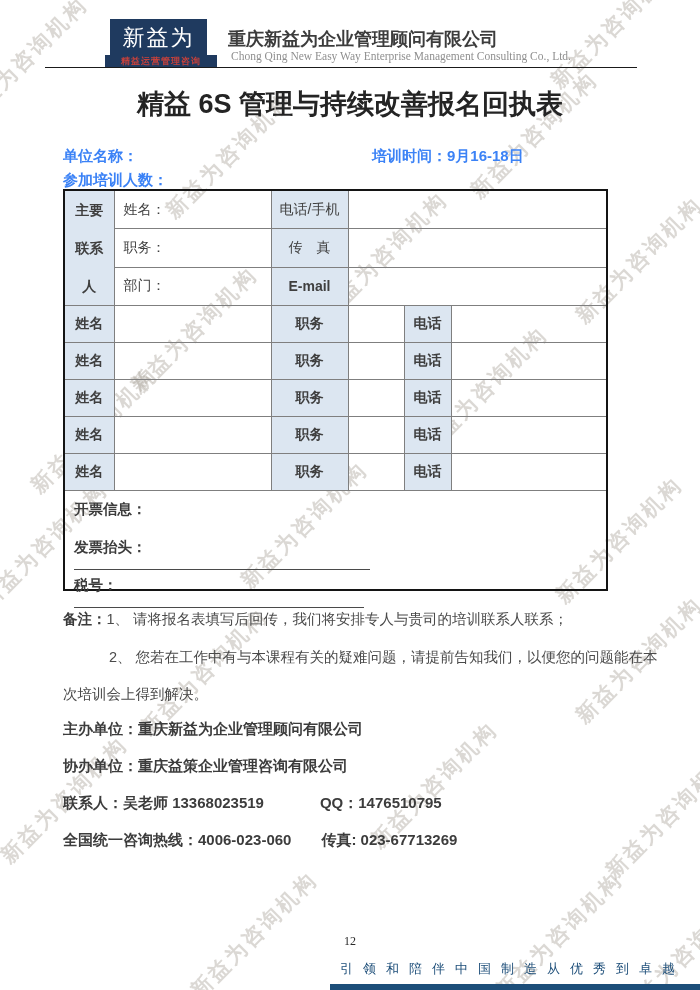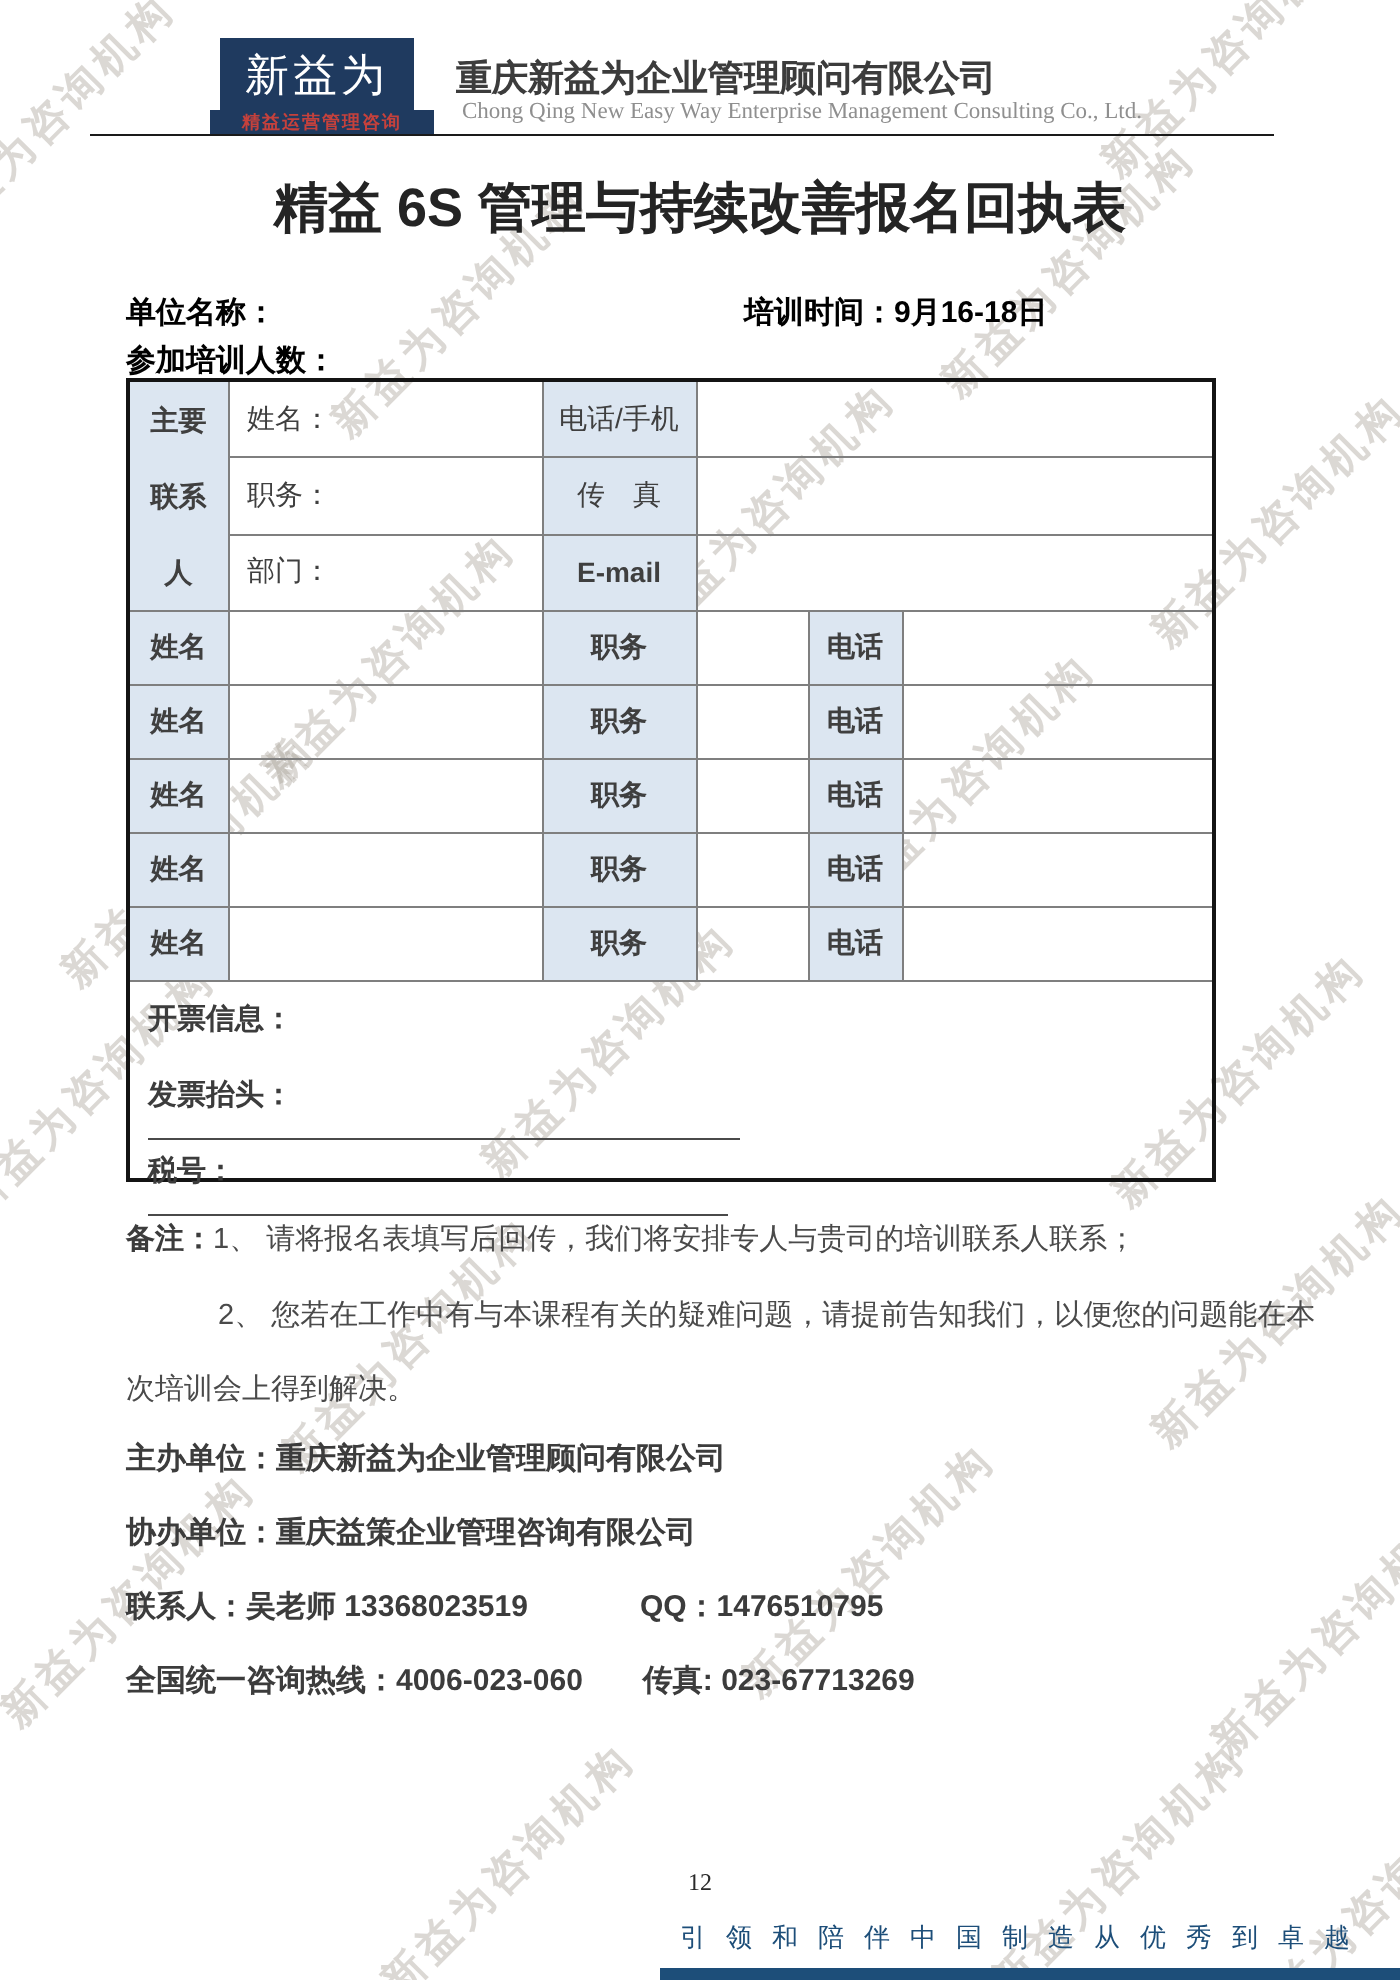--- a/index.html
+++ b/index.html
@@ -28,21 +28,21 @@
     background:#1f3a5f; color:#c5413c; font-size:9px; font-weight:bold;
     display:flex; align-items:center; justify-content:center; letter-spacing:1px;
   }
   .company-cn { position:absolute; left:228px; top:27px; font-size:18px; font-weight:bold; color:#3c3c3c; }
   .company-en { position:absolute; left:196px; top:50px; font-size:11.5px; color:#8f8f8f;
                 font-family:"Liberation Serif","DejaVu Serif",serif;padding-left:35px; }
   .header-rule { position:absolute; left:45px; top:67px; width:592px; border-top:1.5px solid #1a1a1a; }
   
   .doc-title { position:absolute; left:0; top:86px; width:100%; text-align:center;
                font-size:27px; font-weight:bold; color:#242424; }
-  .lbl { position:absolute; font-size:15px; font-weight:bold; color:#000000; }
+  .lbl { position:absolute; font-size:15px; font-weight:bold; color:#3b82f6; }
   
   .reg-table { position:absolute; left:63px; top:189px; width:543px;
                border-collapse:collapse; table-layout:fixed; font-size:14px; }
   .reg-table td { border:1px solid #7f7f7f; vertical-align:middle; background:transparent; }
   .reg-table { border:2px solid #141414; }
   .reg-table td.blue { background:#dce6f1; text-align:center; }
   .reg-table td.pad { padding-left:9px; }
   .bold { font-weight:bold; }
   .r38 { height:38px; }
   .r37 { height:37px;padding-left:48px; }

